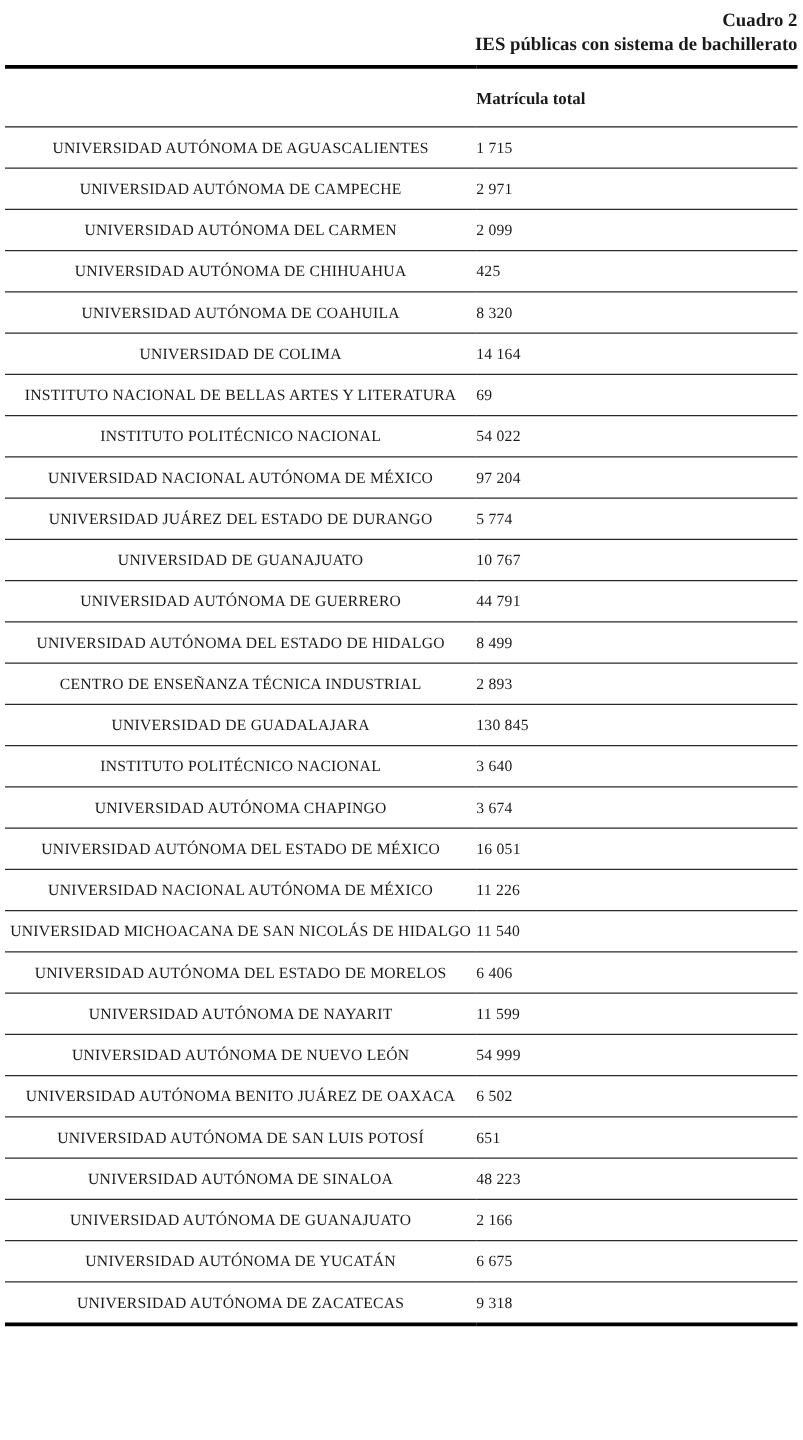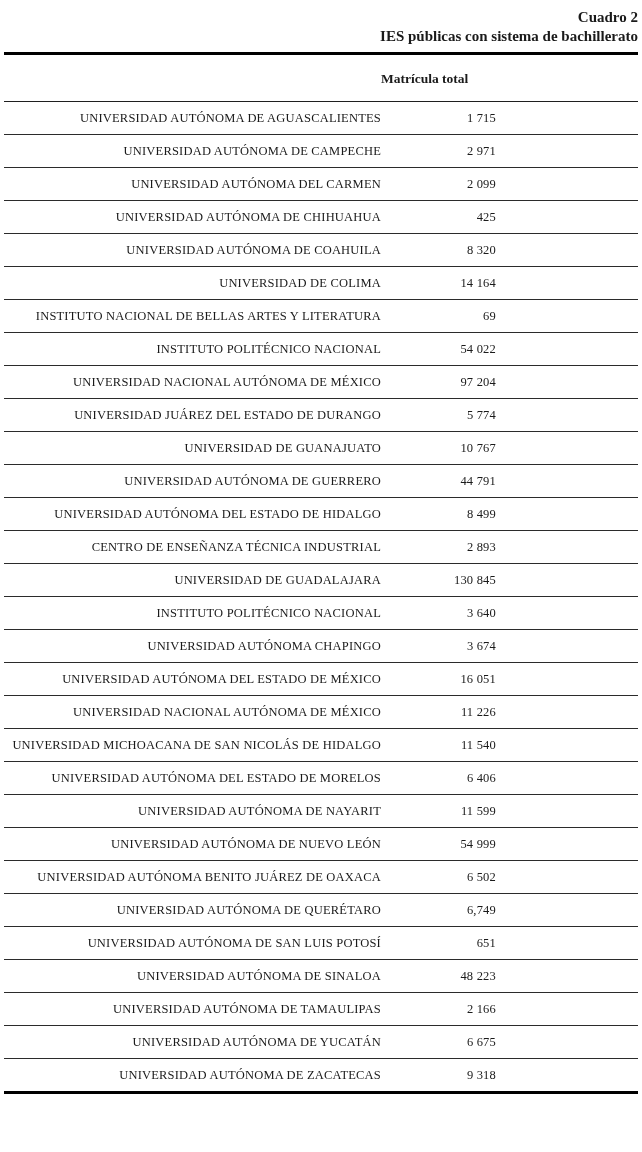--- a/index.html
+++ b/index.html
@@ -50,25 +50,25 @@
   tr.data-row td, tr.total-row td {
     font-size: 12.5px;
     letter-spacing: 0.2px;
     padding: 9px 0 8px 0;
     border-bottom: 1px solid #2b2b2b;
     vertical-align: middle;
     white-space: nowrap;
     overflow: hidden;
   }
   td.cell-name {
-    text-align: right;
+    text-align: center;
     padding-left: 7px;
   }
   td.cell-value {
-    text-align: right;
+    text-align: left;
   }
 </style>
 </head>
 <body>
 
 <div class="page">
 
   <div class="title-block">
     <div class="table-title">Cuadro 2</div>
     <div class="table-subtitle">IES públicas con sistema de bachillerato</div>
@@ -202,36 +202,31 @@
     <td class="cell-name">UNIVERSIDAD AUTÓNOMA DE NUEVO LEÓN</td>
     <td class="cell-value">54 999</td>
     <td></td>
   </tr>
         <tr class="data-row">
     <td class="cell-name">UNIVERSIDAD AUTÓNOMA BENITO JUÁREZ DE OAXACA</td>
     <td class="cell-value">6 502</td>
     <td></td>
   </tr>
         <tr class="data-row">
-    <td class="cell-name">UNIVERSIDAD AUTÓNOMA DE QUERÉTARO</td>
-    <td class="cell-value">6,749</td>
-    <td></td>
-  </tr>
-        <tr class="data-row">
     <td class="cell-name">UNIVERSIDAD AUTÓNOMA DE SAN LUIS POTOSÍ</td>
     <td class="cell-value">651</td>
     <td></td>
   </tr>
         <tr class="data-row">
     <td class="cell-name">UNIVERSIDAD AUTÓNOMA DE SINALOA</td>
     <td class="cell-value">48 223</td>
     <td></td>
   </tr>
         <tr class="data-row">
-    <td class="cell-name">UNIVERSIDAD AUTÓNOMA DE TAMAULIPAS</td>
+    <td class="cell-name">UNIVERSIDAD AUTÓNOMA DE GUANAJUATO</td>
     <td class="cell-value">2 166</td>
     <td></td>
   </tr>
         <tr class="data-row">
     <td class="cell-name">UNIVERSIDAD AUTÓNOMA DE YUCATÁN</td>
     <td class="cell-value">6 675</td>
     <td></td>
   </tr>
         <tr class="data-row">
     <td class="cell-name">UNIVERSIDAD AUTÓNOMA DE ZACATECAS</td>

